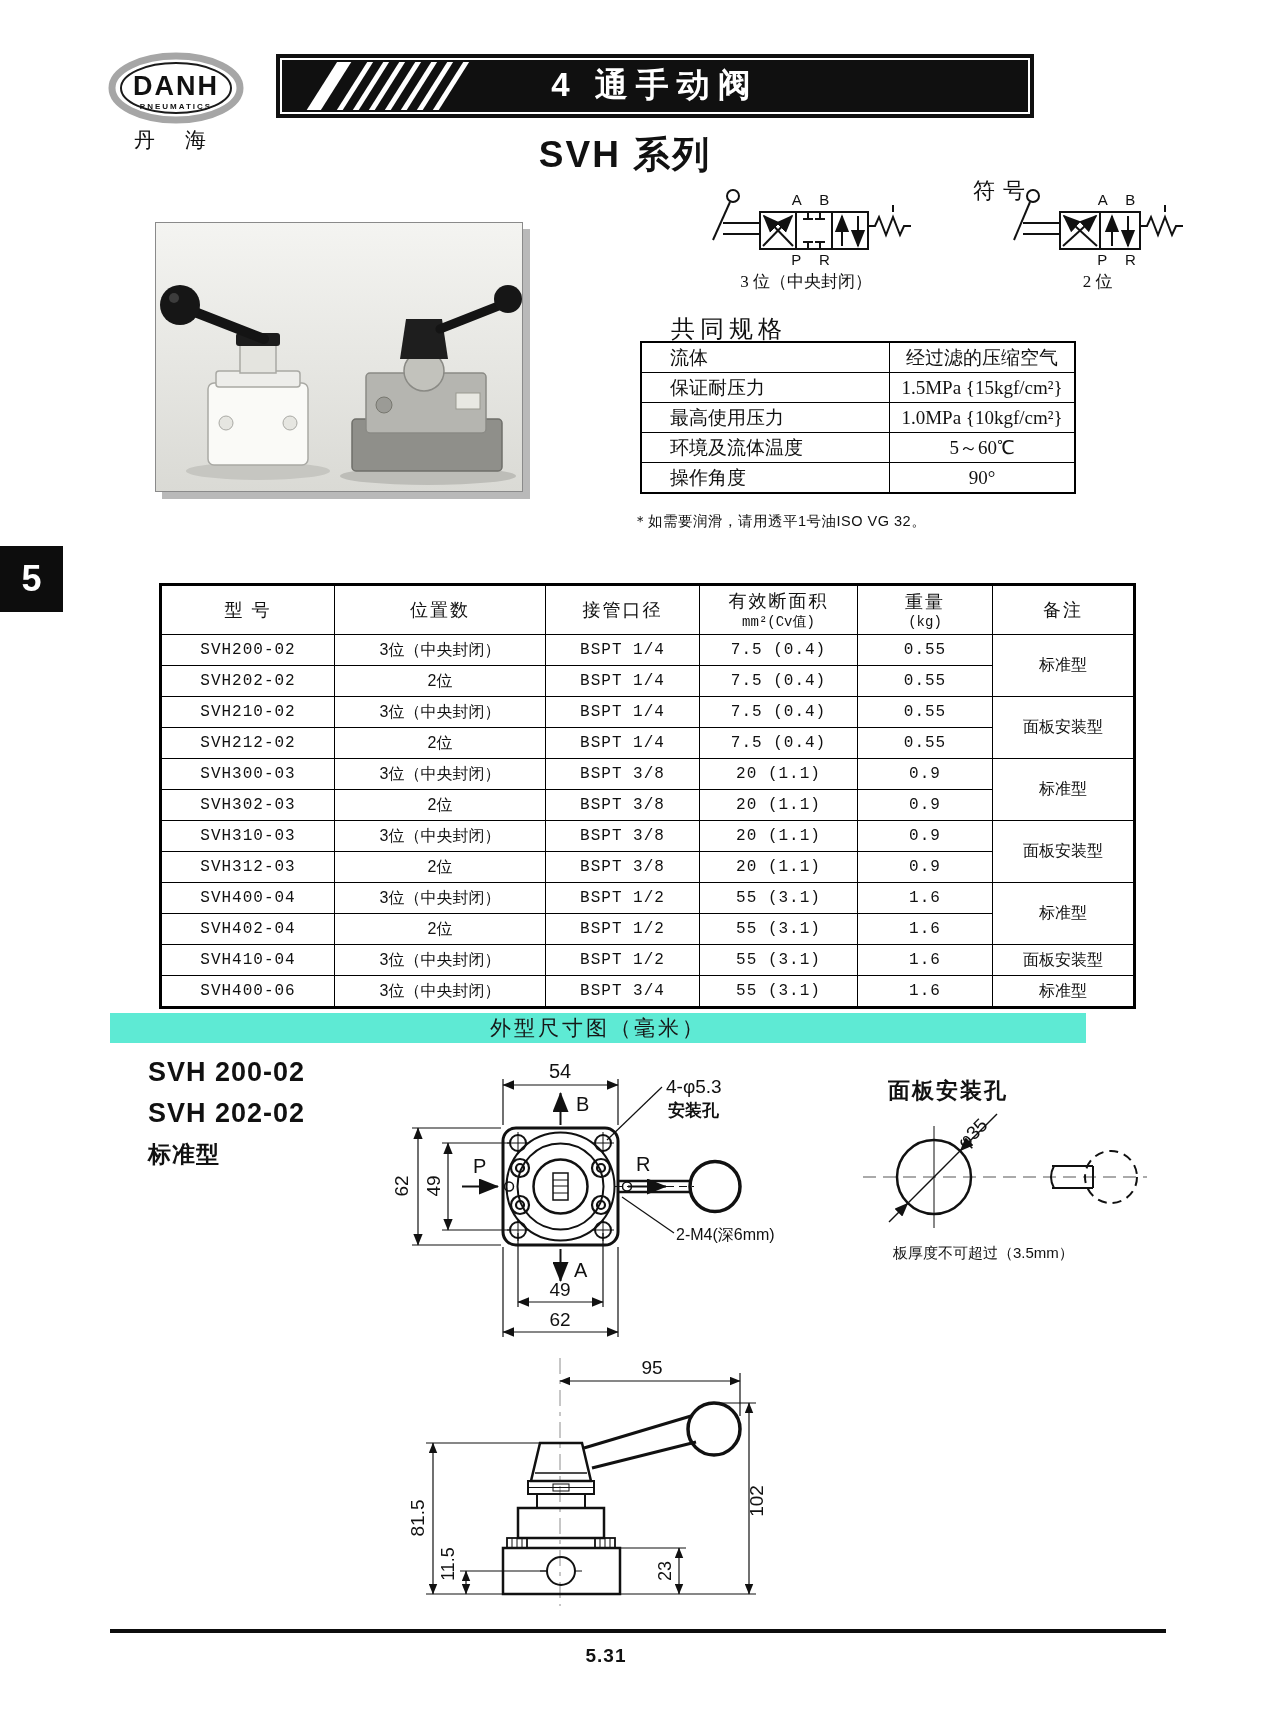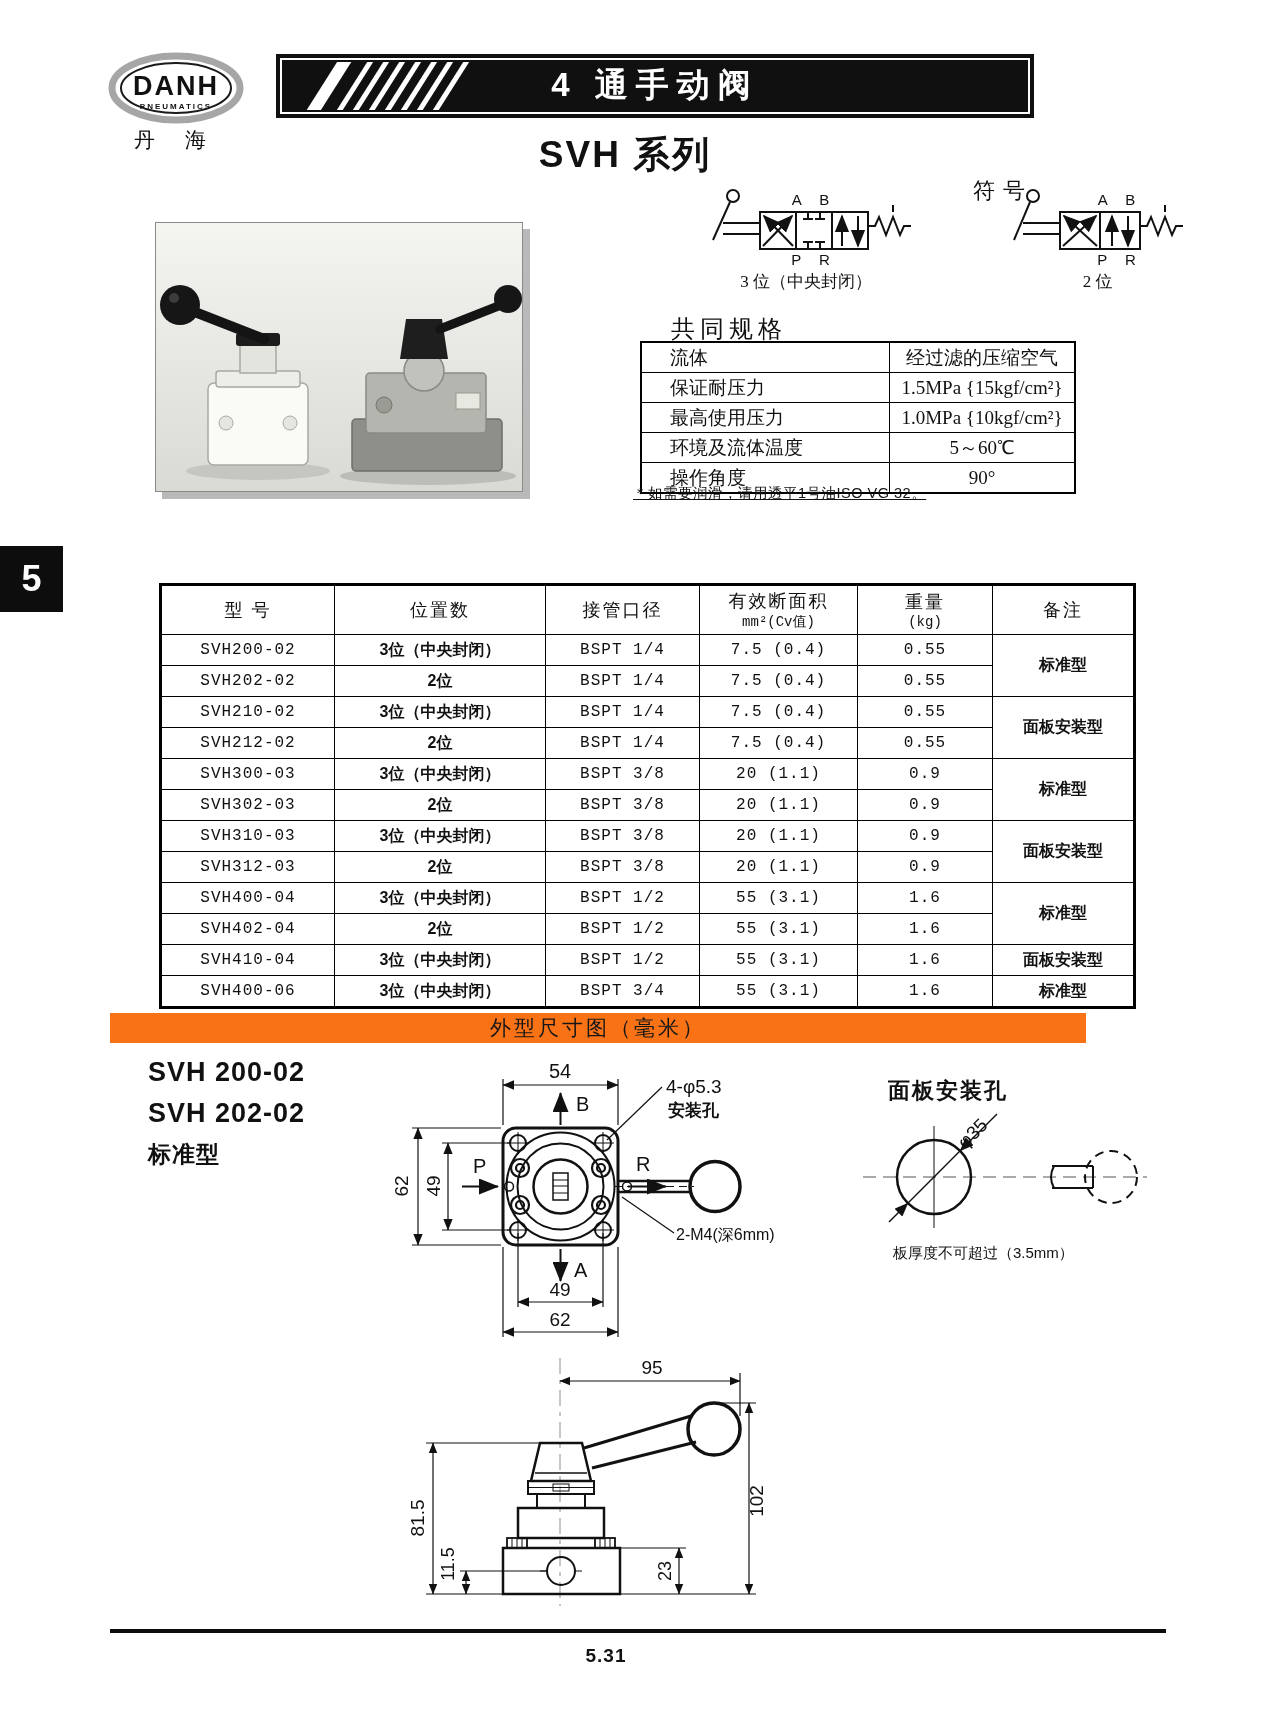--- a/index.html
+++ b/index.html
@@ -21,35 +21,35 @@
   .photo{left:155px;top:222px;width:366px;height:268px;border:1px solid #8a8a8a;
       box-shadow:7px 7px 0 #b9b9b9;background:#eee;}
   
   .specs-title{left:643px;top:313px;font-size:24px;font-family:"Liberation Serif",serif;letter-spacing:5px;margin-left:28px;}
   .specs-table{left:640px;top:341px;}
   .specs-table table{border-collapse:collapse;width:436px;table-layout:fixed;
       font-family:"Liberation Serif",serif;border:2.5px solid #000;}
   .specs-table td{border:1.5px solid #000;height:27px;font-size:19px;}
   .spec-label{width:218px;text-align:left;padding-left:28px;margin-top:12px;}
   .spec-value{text-align:center;}
-  .specs-note{left:633px;top:484px;font-size:14.5px;letter-spacing:.5px;text-decoration:underline;}
+  .specs-note{left:633px;top:512px;font-size:14.5px;letter-spacing:.5px;}
   
   .tab5{left:0;top:546px;width:63px;height:66px;background:#0d0d0d;color:#fff;
       font-size:36px;font-weight:bold;text-align:center;line-height:66px;}
   
   .model-table{left:116px;top:583px;padding-left:43px;}
   .model-table table{border-collapse:collapse;table-layout:fixed;width:974px;border:3px solid #000;}
   .model-table th,.model-table td{border:1.6px solid #000;text-align:center;vertical-align:middle;}
   .model-table th{height:46px;font-size:18px;font-weight:normal;letter-spacing:2px;}
   .model-table td{height:28px;font-size:16px;}
   .th-sub{font-size:14px;font-family:"Liberation Mono",monospace;letter-spacing:0;}
   .cell-model,.cell-port,.cell-area,.cell-weight{font-family:"Liberation Mono",monospace;font-size:14px;letter-spacing:1px;}
-  .cell-positions,.cell-remark{font-size:16px;font-weight:bold;}
-  
-  .dim-bar{left:110px;top:1013px;width:976px;height:30px;background:#f97316;text-align:center;
+  .cell-positions,.cell-remark{font-size:16px;}
+  
+  .dim-bar{left:110px;top:1013px;width:976px;height:30px;background:#5eead4;text-align:center;
       line-height:30px;font-size:21px;letter-spacing:3px;color:#161616;}
   .dim-models{left:148px;top:1052px;line-height:41px;font-size:27px;font-weight:bold;letter-spacing:1px;}
   .dim-type{font-size:23px;}
   .panel-title{left:888px;top:1076px;font-size:22px;font-weight:bold;letter-spacing:2px;}
   .panel-note{left:893px;top:1244px;font-size:15px;}
   
   .footer-line{left:110px;top:1629px;width:1056px;height:4px;background:#0d0d0d;}
   .page-num{left:0;top:1645px;width:1212px;text-align:center;font-size:19px;font-weight:bold;letter-spacing:1px;}
 </style>
 </head>

